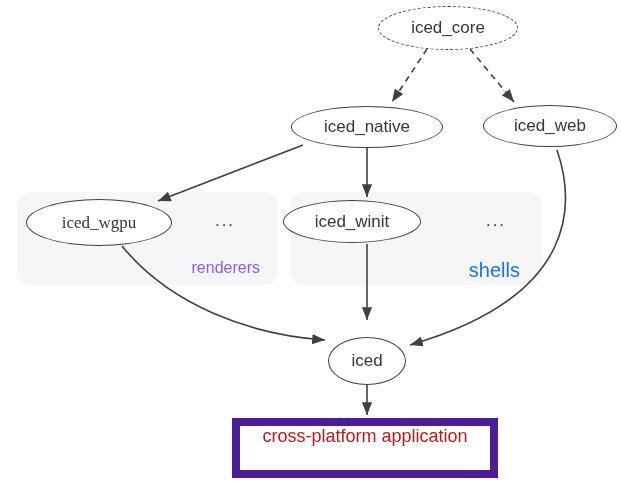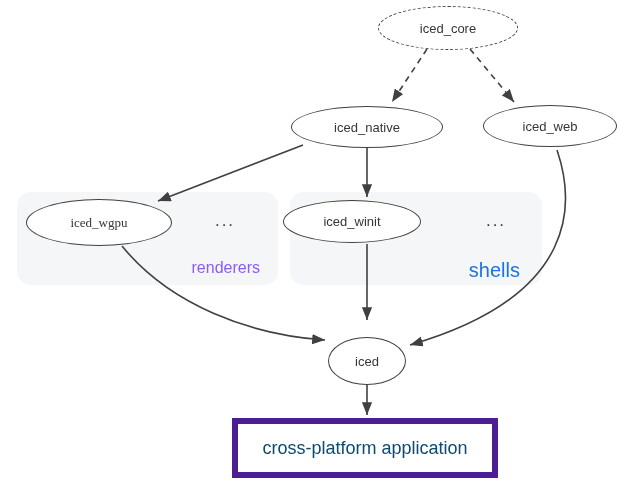--- a/index.html
+++ b/index.html
@@ -15,32 +15,32 @@
     position:absolute;
     background:#f5f6f8;
     border-radius:14px;
   }
   .node{
     position:absolute;
     display:flex;align-items:center;justify-content:center;
     background:#ffffff;
     border:1.7px solid #404040;
     border-radius:50%;
-    font-size:13px;
+    font-size:17px;
     color:#363636;
     box-sizing:border-box;
   }
   .node.dashed{border-style:dashed;}
   .rectnode{
     position:absolute;
-    display:flex;align-items:center;justify-content:center;
+    display:flex;justify-content:center;
     background:#ffffff;
-    border:6px solid #4c1d95;
+    border:8px solid #4c1d95;
     font-size:18px;
-    color:#0c4a6e;
+    color:#b91c1c;
     box-sizing:border-box;
   }
 </style>
 </head>
 <body>
 
 <div class="canvas">
 
   <div class="cluster" style="left:17px;top:192px;width:261px;height:93px;"></div>
   <div class="cluster" style="left:290px;top:192px;width:252px;height:93px;"></div>

